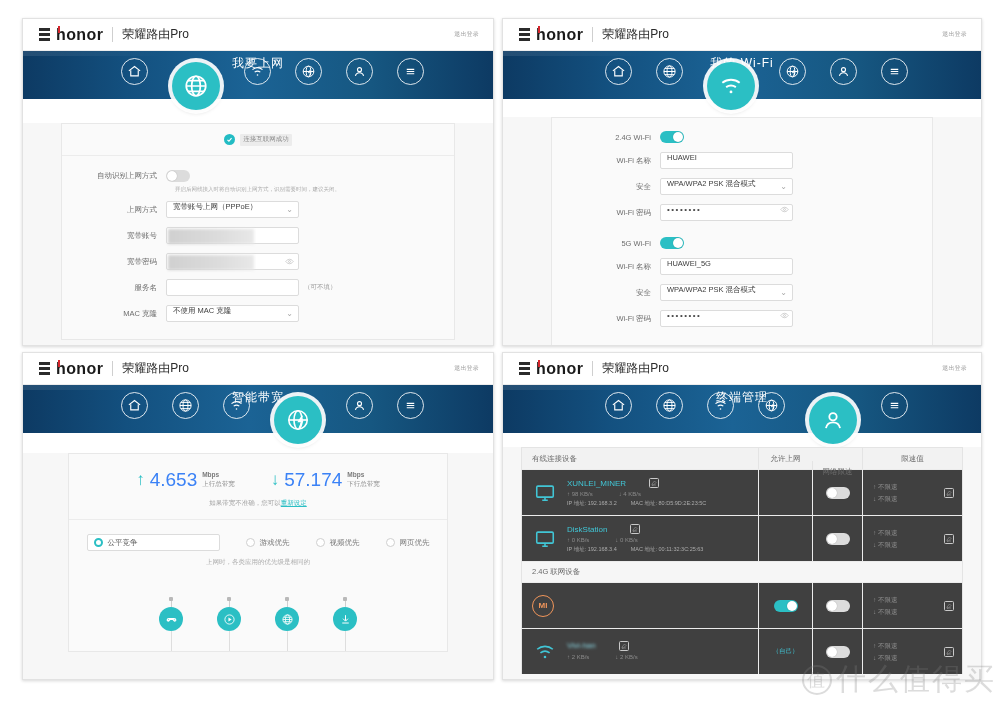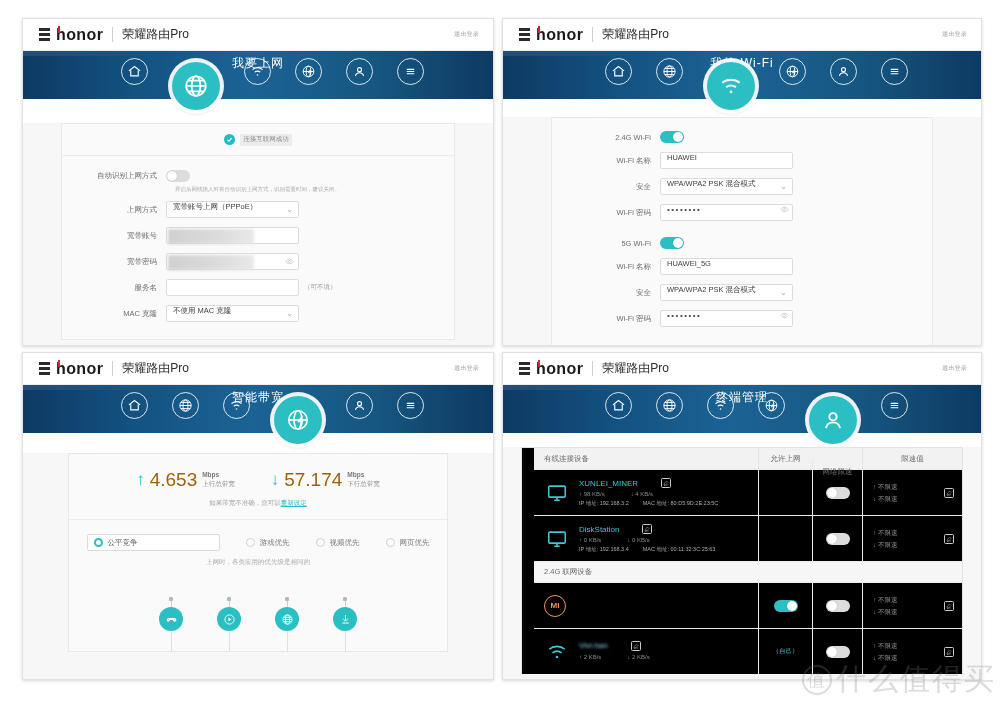--- a/index.html
+++ b/index.html
@@ -154,21 +154,21 @@
   .wrow { display:flex; align-items:center; margin-bottom:9px; }
   .wlabel { width:108px; text-align:right; padding-right:9px; font-size:7.5px; color:#6d6d6d; }
   .wsep { height:7px; }
   .dots { letter-spacing:1.5px; font-size:8px; color:#4a4a4a; }
 
   
   .bcard { background:#fafafa; border:1px solid #e8e8e8; margin:20px 45px 0 45px; }
   .bw-top { padding:16px 0 10px 0; display:flex; align-items:center; justify-content:center; gap:36px; }
   .bw-item { display:flex; align-items:center; gap:5px; }
   .bw-arrow { color:#2bbfc4; font-size:17px; line-height:1; }
-  .bw-num { color:#a16207; font-size:19px; line-height:1; }
+  .bw-num { color:#3b82f6; font-size:19px; line-height:1; }
   .bw-unit { line-height:1.25; }
   .bw-unit .u1 { font-size:6.5px; color:#7b7b7b; display:block; font-weight:bold; }
   .bw-unit .u2 { font-size:6.5px; color:#8f8f8f; display:block; }
   .bw-note { text-align:center; font-size:6.5px; color:#a5a5a5; padding-bottom:11px; }
   .bw-note a { color:#2bbfc4; text-decoration:underline; }
   .bw-div { border-top:1px solid #ececec; }
   .radios { display:flex; align-items:center; justify-content:center; gap:26px; padding:14px 0 7px 0; }
   .radio { display:flex; align-items:center; gap:5px; font-size:7.5px; color:#7a7a7a; }
   .rdot { width:9px; height:9px; border-radius:50%; border:1px solid #cfcfcf; background:#fff; flex:0 0 auto; }
   .radio.sel .rdot { border:2.5px solid #2bbfc4; background:#fff; }
@@ -180,21 +180,21 @@
   .prio .pin { width:4px; height:4px; background:#b9b9b9; border-radius:1px; }
   .prio .stem { width:1px; height:6px; background:#cfcfcf; }
   .prio .circ {
     width:24px; height:24px; border-radius:50%; background:#2bbfc4;
     display:flex; align-items:center; justify-content:center; color:#fff;
   }
   .prio .circ svg { width:13px; height:13px; }
   .prio .tail { width:1px; height:20px; background:#dedede; }
 
   
-  .dtable { margin:14px 18px 0 18px; border:1px solid #e4e4e4; border-bottom:none; background:#000000;padding-left:12px; }
+  .dtable { margin:14px 18px 0 18px; border:1px solid #e4e4e4; border-bottom:none; background:#404040; }
   .dhead { display:flex; background:#f2f2f2; height:21px; align-items:center; font-size:7.5px; color:#6a6a6a; }
   .dhead .c1 { flex:1; padding-left:10px; }
   .dhead .c2 { width:54px; text-align:center; border-left:1px solid #e4e4e4; height:100%; display:flex; align-items:center; justify-content:center; }
   .dhead .c3 { width:50px; text-align:center; border-left:1px solid #e4e4e4; height:100%; display:flex; align-items:center; justify-content:center;margin-top:26px; }
   .dhead .c4 { width:100px; text-align:center; border-left:1px solid #e4e4e4; height:100%; display:flex; align-items:center; justify-content:center; }
   .drow { display:flex; border-top:1px solid #ececec; min-height:46px; }
   .dc1 { flex:1; display:flex; align-items:center; padding:7px 0 7px 10px; gap:9px; }
   .dc2 { width:54px; border-left:1px solid #ececec; display:flex; align-items:center; justify-content:center; }
   .dc3 { width:50px; border-left:1px solid #ececec; display:flex; align-items:center; justify-content:center; }
   .dc4 { width:100px; border-left:1px solid #ececec; display:flex; align-items:center; justify-content:space-between; padding:0 8px 0 10px; }

